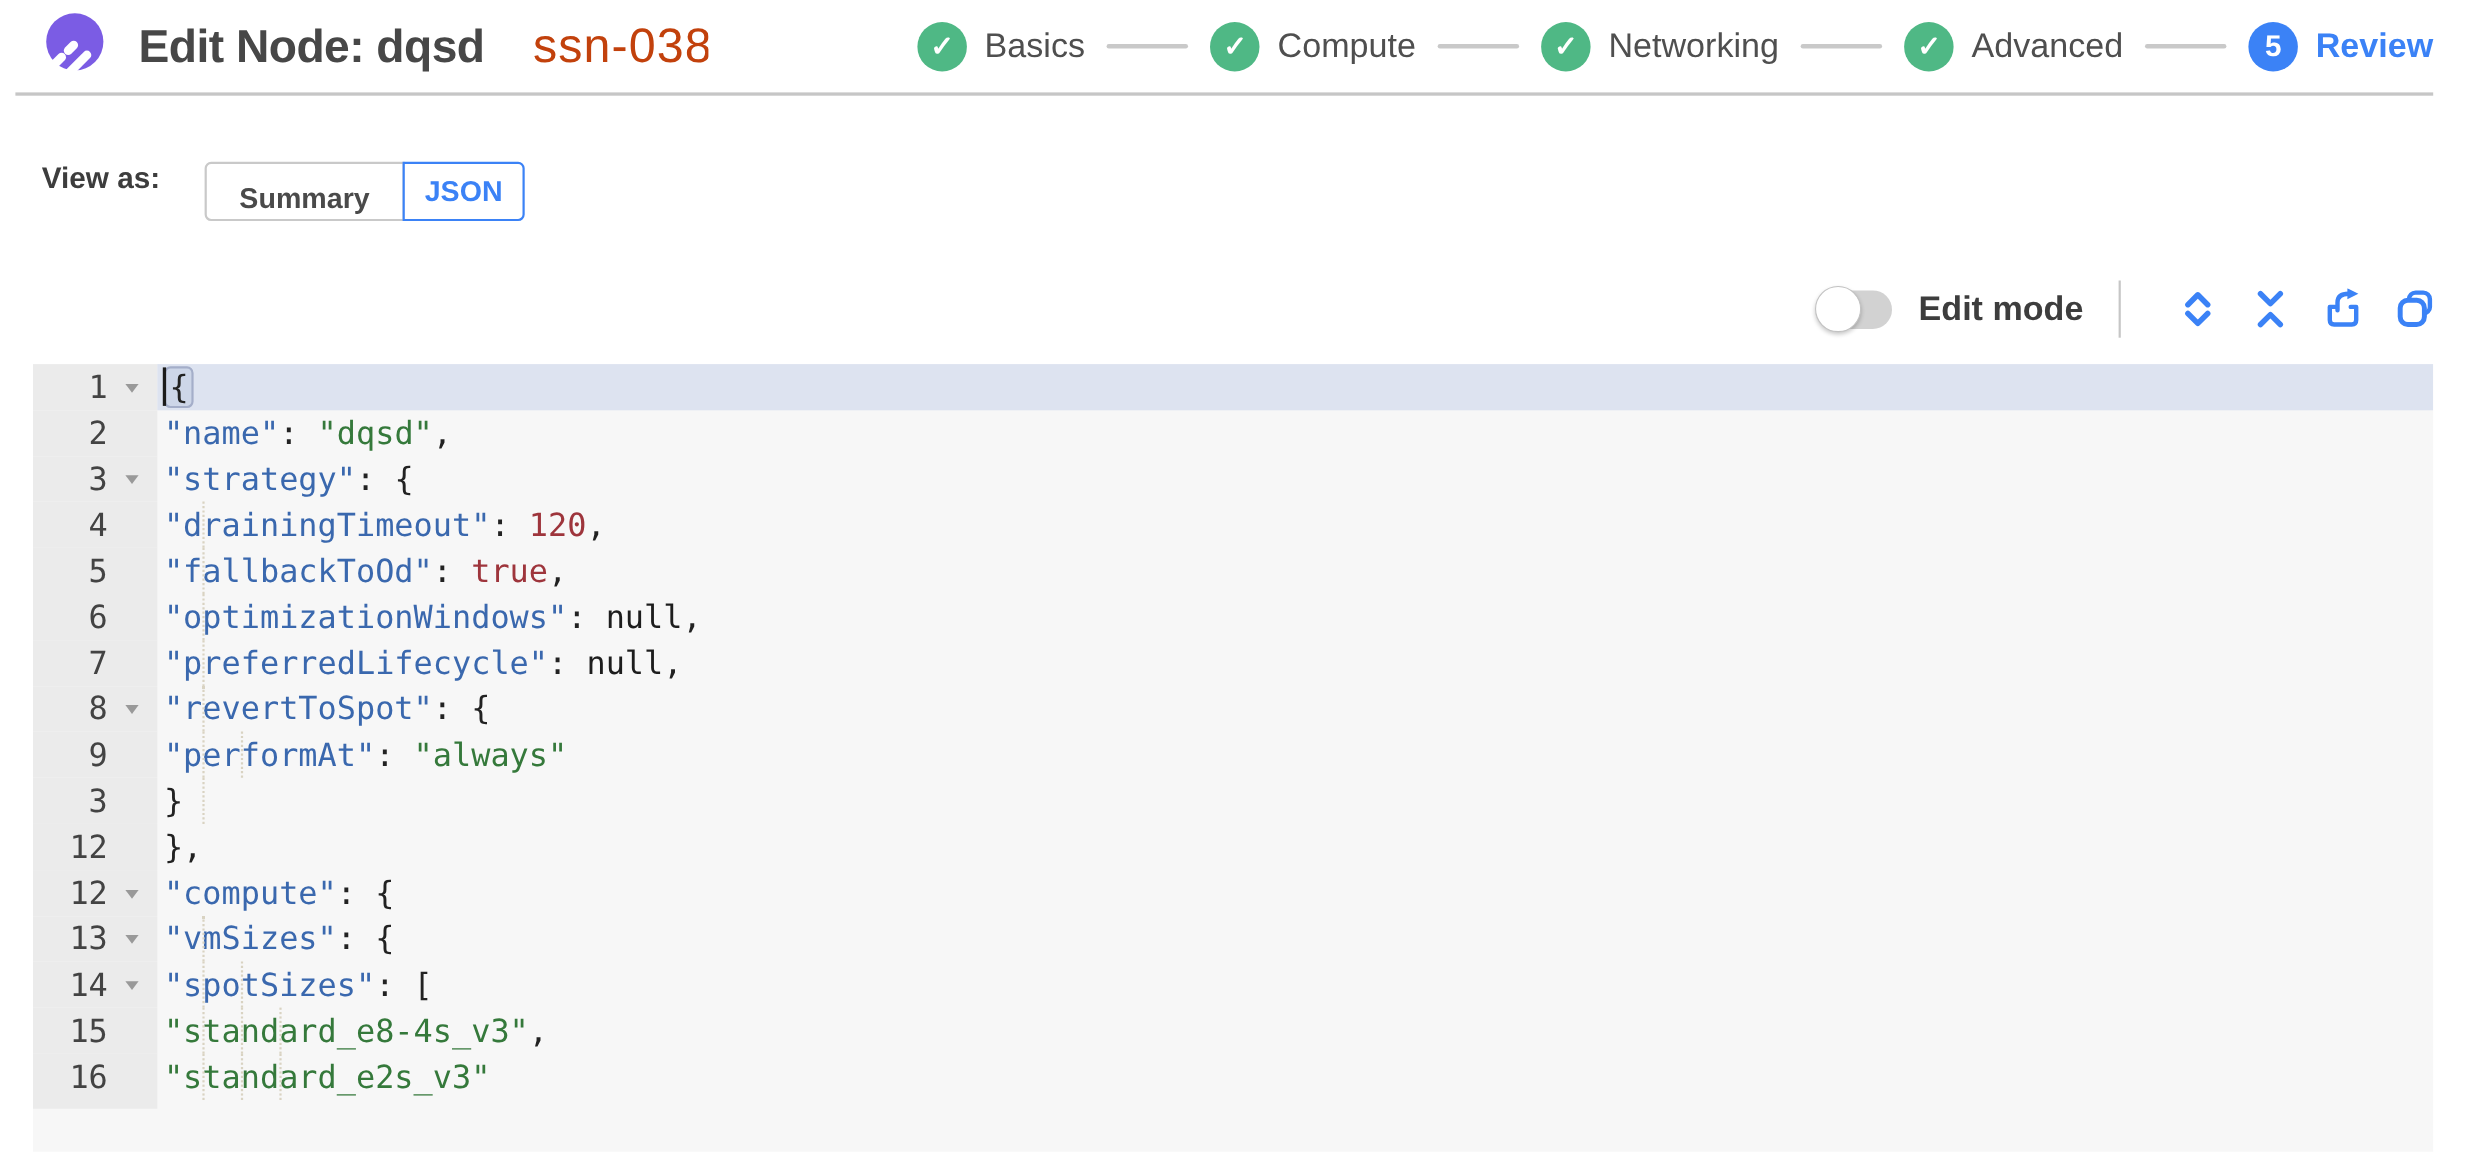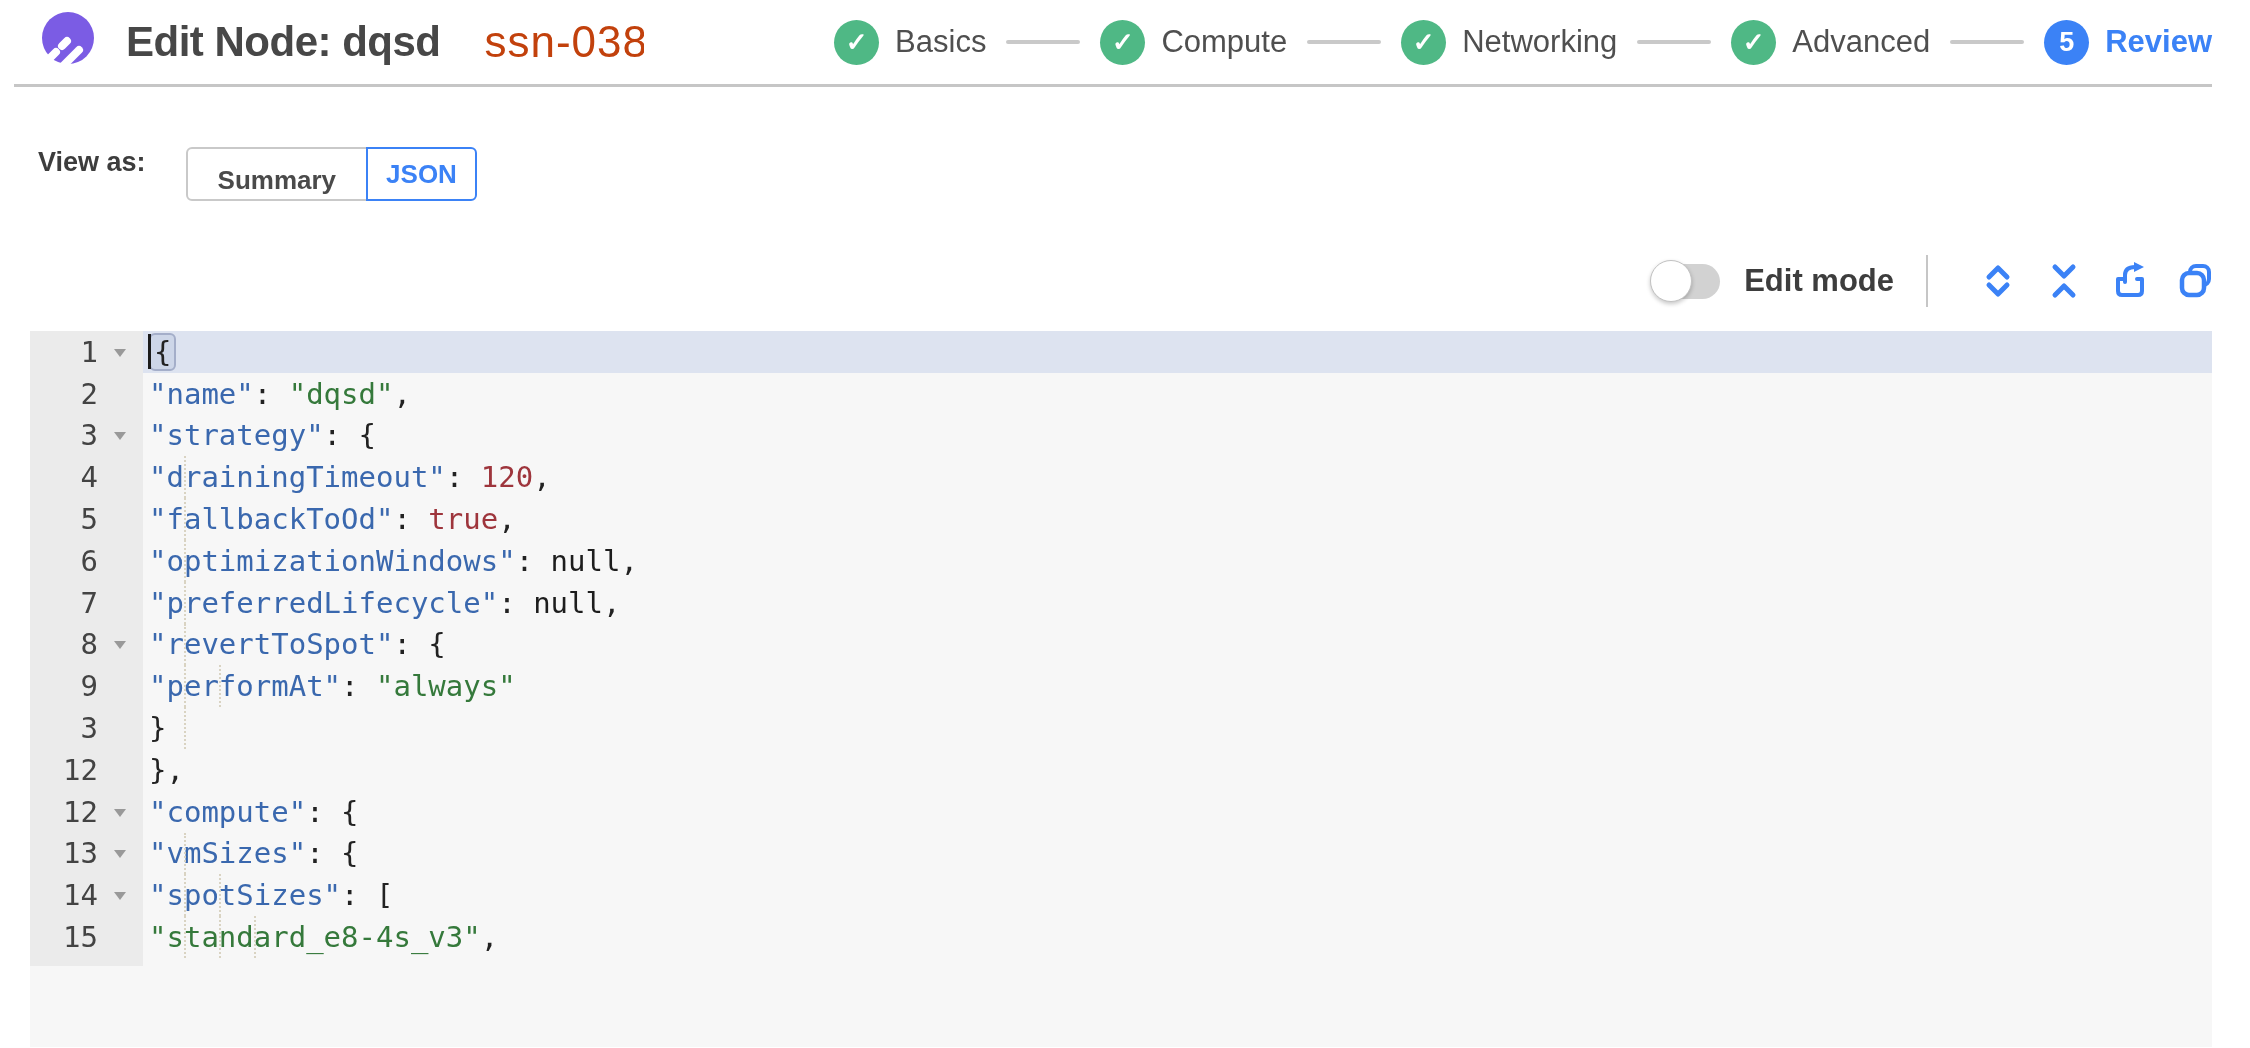--- a/index.html
+++ b/index.html
@@ -258,17 +258,23 @@
         <div class="fold-arrow"></div>
       </div>
       <div class="code-cell"><span class="guide" style="left: calc(2ch + 6px);"></span><span class="guide" style="left: calc(4ch + 6px);"></span>      <span class="t-key">"spotSizes"</span><span class="t-punc">: [</span></div>
     </div>
     <div class="ed-row">
       <div class="gutter-cell">
         <span class="line-num">15</span>
       </div>
       <div class="code-cell"><span class="guide" style="left: calc(2ch + 6px);"></span><span class="guide" style="left: calc(4ch + 6px);"></span><span class="guide" style="left: calc(6ch + 6px);"></span>        <span class="t-str">"standard_e8-4s_v3"</span><span class="t-punc">,</span></div>
     </div>
+    <div class="ed-row">
+      <div class="gutter-cell">
+        <span class="line-num">16</span>
+      </div>
+      <div class="code-cell"><span class="guide" style="left: calc(2ch + 6px);"></span><span class="guide" style="left: calc(4ch + 6px);"></span><span class="guide" style="left: calc(6ch + 6px);"></span>        <span class="t-str">"standard_e2s_v3"</span></div>
+    </div>
     <div class="ed-row" style="height: 8px;">
       <div class="gutter-cell"></div>
       <div class="code-cell"></div>
     </div>
   </div>
 
 </body></html>

